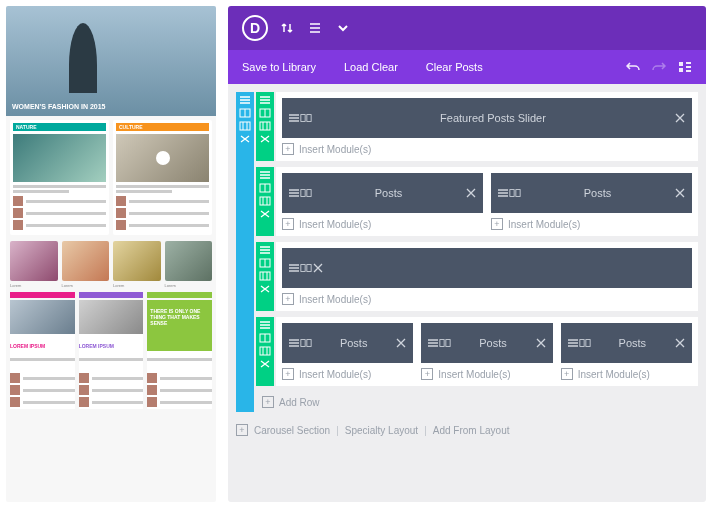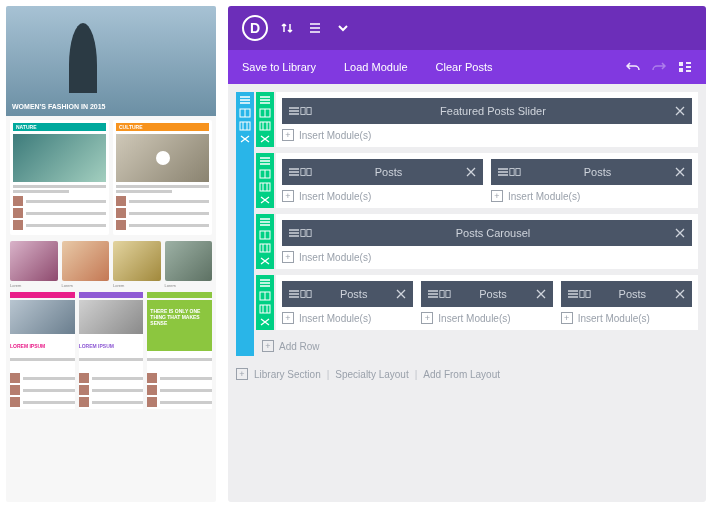--- a/index.html
+++ b/index.html
@@ -50,21 +50,21 @@
 .ricon.dim{opacity:.35}
 
 .canvas{flex:1;background:#eeeef0;padding:8px;display:flex;flex-direction:column;gap:8px;overflow:hidden}
 .section{display:flex;gap:2px}
 .secctrl{width:18px;background:#29b5e8;display:flex;flex-direction:column;align-items:center;padding:3px 0;gap:3px}
 .secbody{flex:1;display:flex;flex-direction:column;gap:6px}
 .row{display:flex;gap:2px}
 .rowctrl{width:18px;background:#00d084;display:flex;flex-direction:column;align-items:center;padding:3px 0;gap:3px}
 .rowbody{flex:1;background:#fff;padding:6px;display:flex;gap:8px}
 .col{flex:1;display:flex;flex-direction:column;gap:5px}
-.module{height:26px;background:#4a5567;display:flex;align-items:center;color:#cfd4dc;font-size:11px;padding:0 6px}
+.module{height:40px;background:#4a5567;display:flex;align-items:center;color:#cfd4dc;font-size:11px;padding:0 6px}
 .module .mlabel{flex:1;text-align:center}
 .micon{width:12px;height:12px;display:flex;align-items:center;justify-content:center}
 .insert{font-size:10px;color:#9aa1ab;display:flex;align-items:center;gap:5px}
 .plus{width:12px;height:12px;border:1px solid #9aa1ab;display:flex;align-items:center;justify-content:center;font-size:9px;line-height:1}
 .addrowline{padding:4px 6px}
 .footer{font-size:10px;color:#9aa1ab;padding:4px 0 0;display:flex;align-items:center;gap:6px}
 .footer .sep{color:#c0c4ca}
 
 .ci{width:12px;height:10px;display:block}
 svg{display:block}
@@ -211,21 +211,21 @@
         </svg>
       </div>
     <div class="ticon">
         <svg width="14" height="14" viewBox="0 0 14 14" stroke="#fff" fill="none" stroke-width="2">
           <path d="M3 5l4 4 4-4"></path>
         </svg>
       </div>
   </div>
   <div class="subbar">
     <span>Save to Library</span>
-    <span>Load Module</span>
+    <span>Load Clear</span>
     <span>Clear Posts</span>
     <div class="right">
       <span class="ricon">
           <svg width="14" height="14" viewBox="0 0 14 14" stroke="#fff" fill="none" stroke-width="1.5">
             <path d="M4 3L1 6l3 3M1 6h8a4 4 0 014 4"></path>
           </svg>
         </span>
       <span class="ricon dim">
           <svg width="14" height="14" viewBox="0 0 14 14" stroke="#fff" fill="none" stroke-width="1.5">
             <path d="M10 3l3 3-3 3M13 6H5a4 4 0 00-4 4"></path>
@@ -433,21 +433,20 @@
                     <svg width="12" height="10" viewBox="0 0 12 10" stroke="#cfd4dc" stroke-width="1.3">
                       <path d="M1 2h10M1 5h10M1 8h10"></path>
                     </svg>
                   </span>
     <span class="micon">
                     <svg width="14" height="10" viewBox="0 0 14 10" stroke="#cfd4dc" fill="none">
                       <rect x="1" y="1" width="5" height="8"></rect>
                       <rect x="8" y="1" width="5" height="8"></rect>
                     </svg>
                   </span>
-    <span class="mlabel">Posts Carousel</span>
     <span class="micon">
                     <svg width="10" height="10" viewBox="0 0 10 10" stroke="#cfd4dc" stroke-width="1.3">
                       <path d="M1 1l8 8M9 1L1 9"></path>
                     </svg>
                   </span>
   </div>
       <div class="insert">
                   <span class="plus">+</span>
                   <span>Insert Module(s)</span>
                 </div>
@@ -558,20 +557,20 @@
             </div>
     </div>
           <div class="addrowline insert">
             <span class="plus">+</span>
             <span>Add Row</span>
           </div>
         </div>
     </div>
     <div class="footer">
       <span class="plus">+</span>
-      <span>Library Section</span>
+      <span>Carousel Section</span>
       <span class="sep">|</span>
       <span>Specialty Layout</span>
       <span class="sep">|</span>
       <span>Add From Layout</span>
     </div>
   </div>
 </div>
 
 </body></html>

